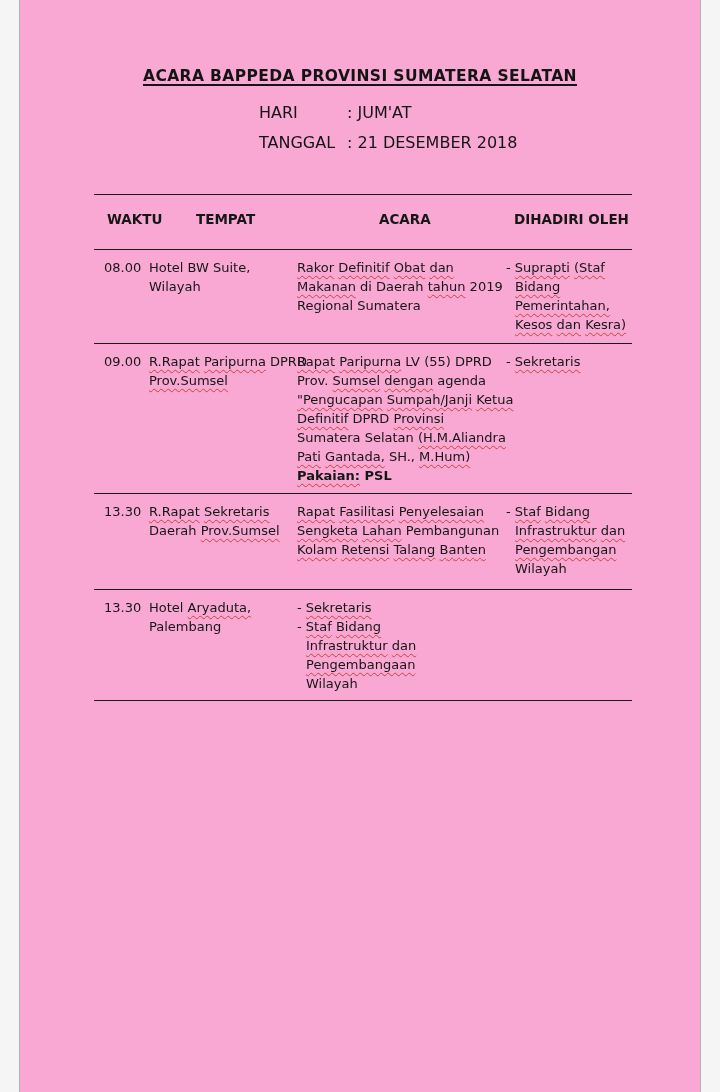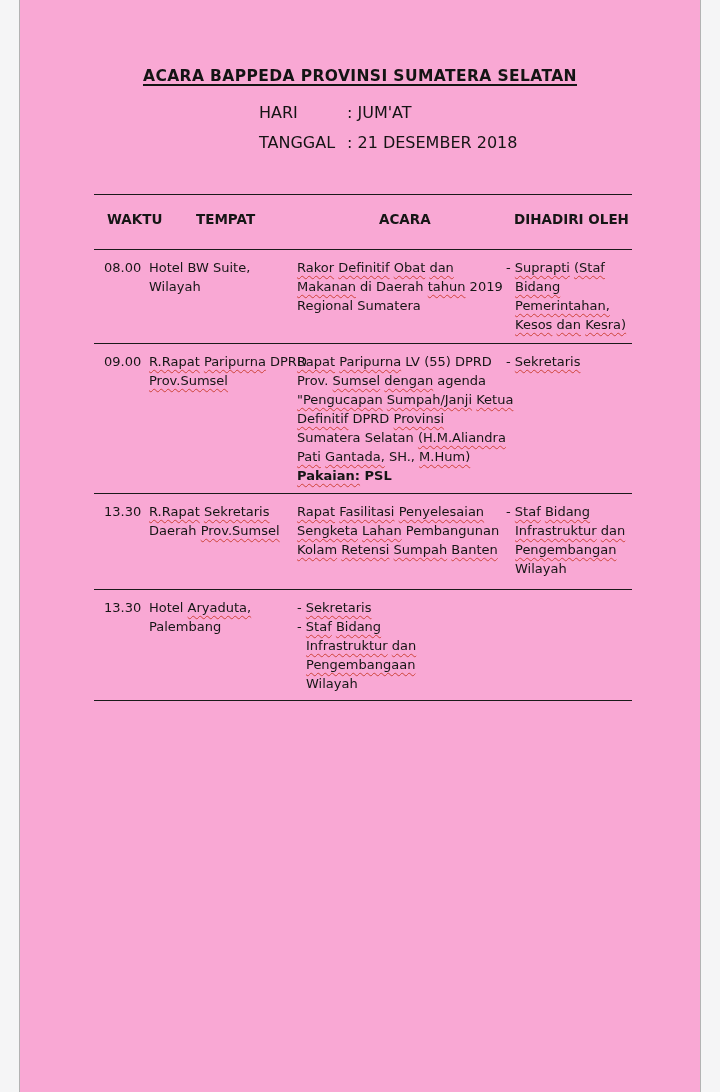--- a/index.html
+++ b/index.html
@@ -85,21 +85,21 @@
           <div class="cell">09.00</div>
           <div class="cell"><span class="sq">R.Rapat</span> <span class="sq">Paripurna</span><span> DPRD</span><br><span class="sq">Prov.Sumsel</span></div>
           <div class="cell"><span class="sq">Rapat</span> <span class="sq">Paripurna</span><span> LV (55) DPRD</span><br><span>Prov. </span><span class="sq">Sumsel</span> <span class="sq">dengan</span><span> agenda</span><br><span class="sq">"Pengucapan</span> <span class="sq">Sumpah/Janji</span> <span class="sq">Ketua</span><br><span class="sq">Definitif</span><span> DPRD </span><span class="sq">Provinsi</span><br><span>Sumatera Selatan </span><span class="sq">(H.M.Aliandra</span><br><span class="sq">Pati</span> <span class="sq">Gantada,</span><span> SH., </span><span class="sq">M.Hum)</span><br><span class="sq b">Pakaian:</span><span class="b"> PSL</span></div>
           <div class="cell">
             <div class="hang"><span>- </span><span class="sq">Sekretaris</span></div>
           </div>
         </div>
         <div class="row">
           <div class="cell">13.30</div>
           <div class="cell"><span class="sq">R.Rapat</span> <span class="sq">Sekretaris</span><br><span>Daerah </span><span class="sq">Prov.Sumsel</span></div>
-          <div class="cell"><span class="sq">Rapat</span> <span class="sq">Fasilitasi</span> <span class="sq">Penyelesaian</span><br><span class="sq">Sengketa</span> <span class="sq">Lahan</span><span> Pembangunan</span><br><span class="sq">Kolam</span> <span class="sq">Retensi</span> <span class="sq">Sumpah</span> <span class="sq">Banten</span></div>
+          <div class="cell"><span class="sq">Rapat</span> <span class="sq">Fasilitasi</span> <span class="sq">Penyelesaian</span><br><span class="sq">Sengketa</span> <span class="sq">Lahan</span><span> Pembangunan</span><br><span class="sq">Kolam</span> <span class="sq">Retensi</span> <span class="sq">Talang</span> <span class="sq">Banten</span></div>
           <div class="cell">
             <div class="hang"><span>- </span><span class="sq">Staf</span> <span class="sq">Bidang</span><br><span class="sq">Infrastruktur</span> <span class="sq">dan</span><br><span class="sq">Pengembangan</span><br><span>Wilayah</span></div>
           </div>
         </div>
         <div class="row">
           <div class="cell">13.30</div>
           <div class="cell"><span>Hotel </span><span class="sq">Aryaduta,</span><br><span>Palembang</span></div>
           <div class="cell">
             <div class="hang"><span>- </span><span class="sq">Sekretaris</span></div>
             <div class="hang"><span>- </span><span class="sq">Staf</span> <span class="sq">Bidang</span><br><span class="sq">Infrastruktur</span> <span class="sq">dan</span><br><span class="sq">Pengembangaan</span><br><span>Wilayah</span></div>

